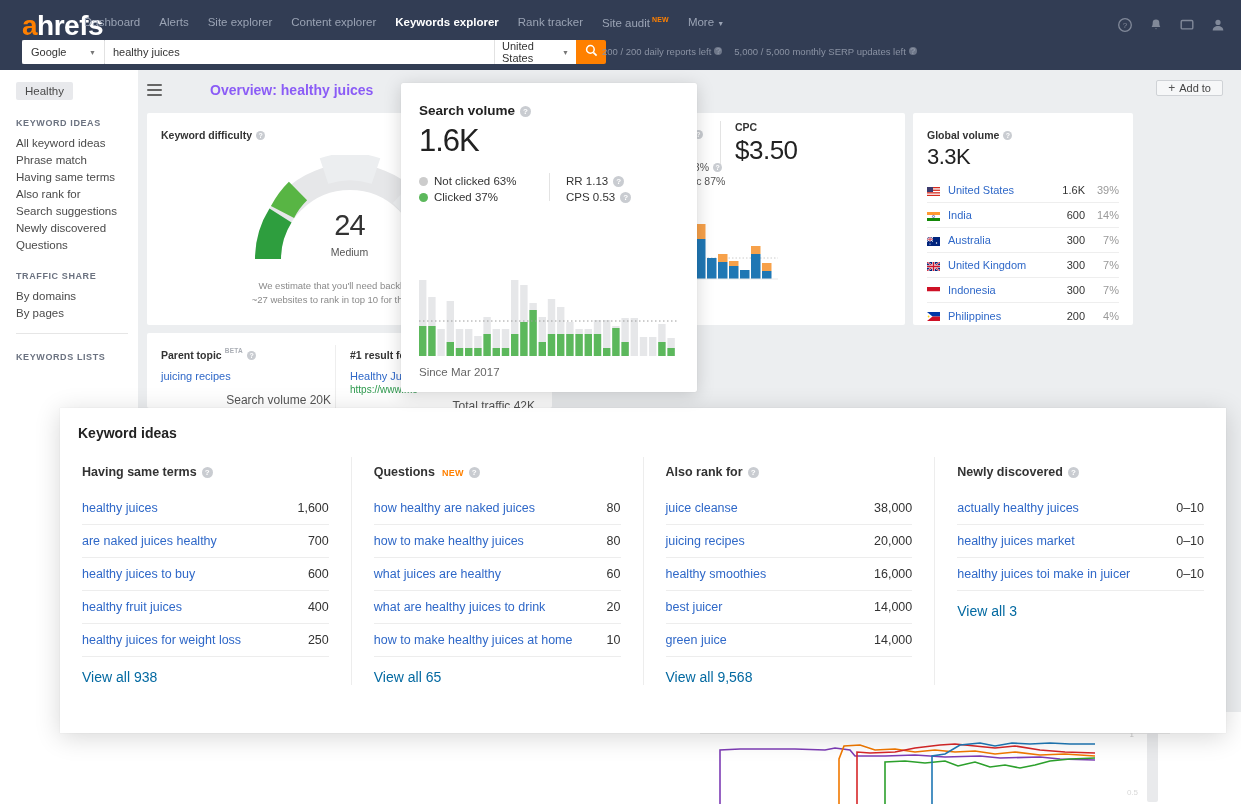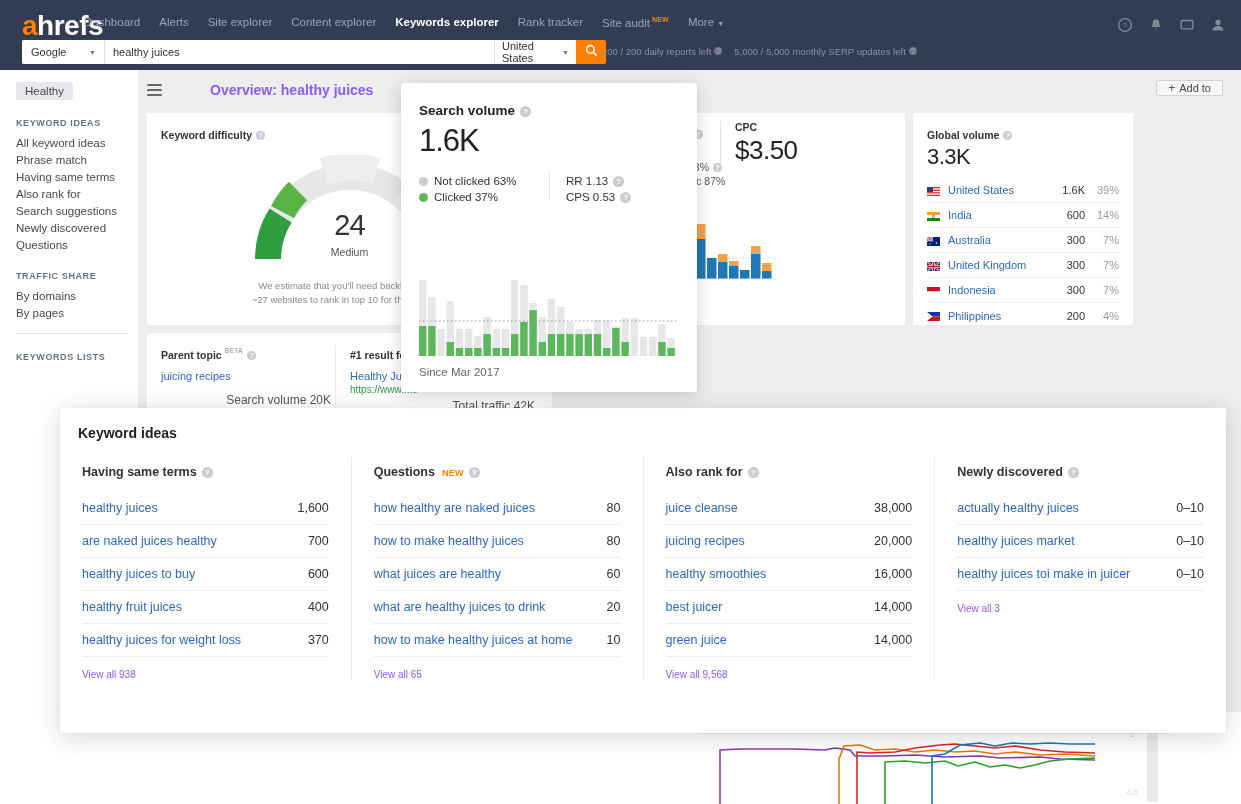--- a/index.html
+++ b/index.html
@@ -179,21 +179,21 @@
   .ki-cols { display:flex; margin-top:16px; }
   .ki-col { flex:1 1 0; padding:0 22px; border-left:1px solid #ededed; }
   .ki-col:first-child { border-left:none; }
   .ki-colhead { font-size:12.5px; font-weight:bold; color:#333; padding:8px 0 13px 0; }
   .ki-row {
     display:flex; align-items:baseline; justify-content:space-between;
     padding:9px 0; border-bottom:1px solid #ededed; font-size:12.5px;
   }
   .ki-kw { color:#2f68c8; white-space:nowrap; }
   .ki-v { color:#333; margin-left:10px; white-space:nowrap; }
-  .ki-view { padding:12px 0 0 0; font-size:10px; color:#8b5cf6; }
+  .ki-view { padding:12px 0 0 0; font-size:14px; color:#0369a1; }
   .qm3 {
     display:inline-block; width:11px; height:11px; border-radius:50%;
     background:#c9ccd1; color:#fff; font-size:8px; line-height:11px;
     text-align:center; margin-left:5px; vertical-align:1px; font-weight:bold;
   }
   .new-tag { color:#ff8000; font-size:9px; font-weight:bold; margin-left:7px; letter-spacing:.3px; }
 </style>
 </head>
 <body>
 
@@ -592,21 +592,21 @@
         <div class="ki-row">
             <span class="ki-kw">healthy juices to buy</span>
             <span class="ki-v">600</span>
           </div>
         <div class="ki-row">
             <span class="ki-kw">healthy fruit juices</span>
             <span class="ki-v">400</span>
           </div>
         <div class="ki-row">
             <span class="ki-kw">healthy juices for weight loss</span>
-            <span class="ki-v">370</span>
+            <span class="ki-v">250</span>
           </div>
         <div class="ki-view">View all 938</div>
       </div>
 
       <div class="ki-col">
         <div class="ki-colhead"><span>Questions</span><span class="new-tag">NEW</span><span class="qm3">?</span></div>
         <div class="ki-row">
             <span class="ki-kw">how healthy are naked juices</span>
             <span class="ki-v">80</span>
           </div>

